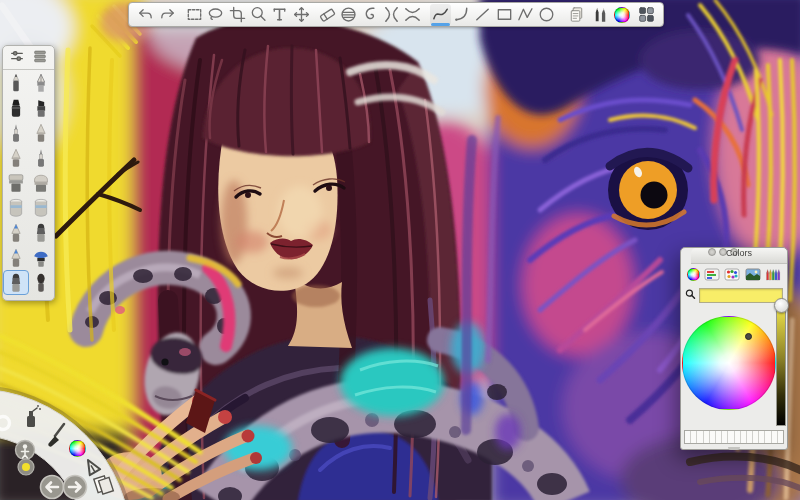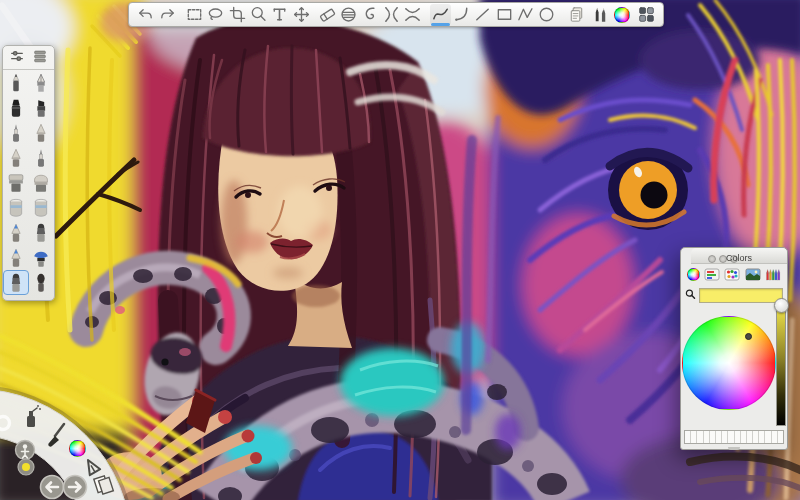--- a/index.html
+++ b/index.html
@@ -28,21 +28,21 @@
   #bp-header{height:23px;display:flex;align-items:center;justify-content:space-evenly;border-bottom:1px solid #c6c6c2;}
   #brushgrid{display:grid;grid-template-columns:1fr 1fr;}
   .bcell{height:25px;display:flex;align-items:center;justify-content:center;box-sizing:border-box;}
   .bcell.bsel{background:#cfe3f7;border:1.5px solid #6aa0d8;border-radius:4px;}
 
   
   #colorspanel{position:absolute;left:680px;top:247px;width:108px;height:203px;box-sizing:border-box;
     background:#ececea;border:1px solid #9a9a96;border-radius:5px 5px 3px 3px;
     box-shadow:-3px 8px 22px rgba(0,0,0,.45);}
   #cp-title{position:relative;height:15px;background:linear-gradient(#f6f6f4,#dadad6);
-    border-bottom:1px solid #c2c2be;border-radius:5px 5px 0 0;display:flex;align-items:flex-end;padding:0 17px;margin-left:10px;}
+    border-bottom:1px solid #c2c2be;border-radius:5px 5px 0 0;display:flex;align-items:flex-start;padding:0 17px;margin-left:10px;}
   #cp-title .dots{display:flex;gap:3px;}
   .tdot{width:6px;height:6px;border-radius:50%;background:radial-gradient(#d8d7d3,#b5b4b0);border:.5px solid #9a9995;}
   #cp-title .ttl{position:absolute;left:0;right:0;text-align:center;font-size:9px;color:#3f3f3d;pointer-events:none;}
   #cp-modes{height:21px;display:flex;align-items:center;justify-content:space-evenly;padding:0 2px;}
   .mode{display:flex;align-items:center;justify-content:center;}
   #cp-search{display:flex;align-items:center;gap:3px;padding:1px 4px 0 4px;}
   #cp-well{flex:1;height:13px;border:1px solid #b0ac88;background:#f8ed68;box-shadow:inset 0 1px 2px rgba(0,0,0,.18);}
   #cp-body{position:relative;height:130px;}
   #cp-wheel{position:absolute;left:1px;top:12px;width:94px;height:94px;border-radius:50%;
     border:1px solid rgba(0,0,0,.12);box-sizing:border-box;

